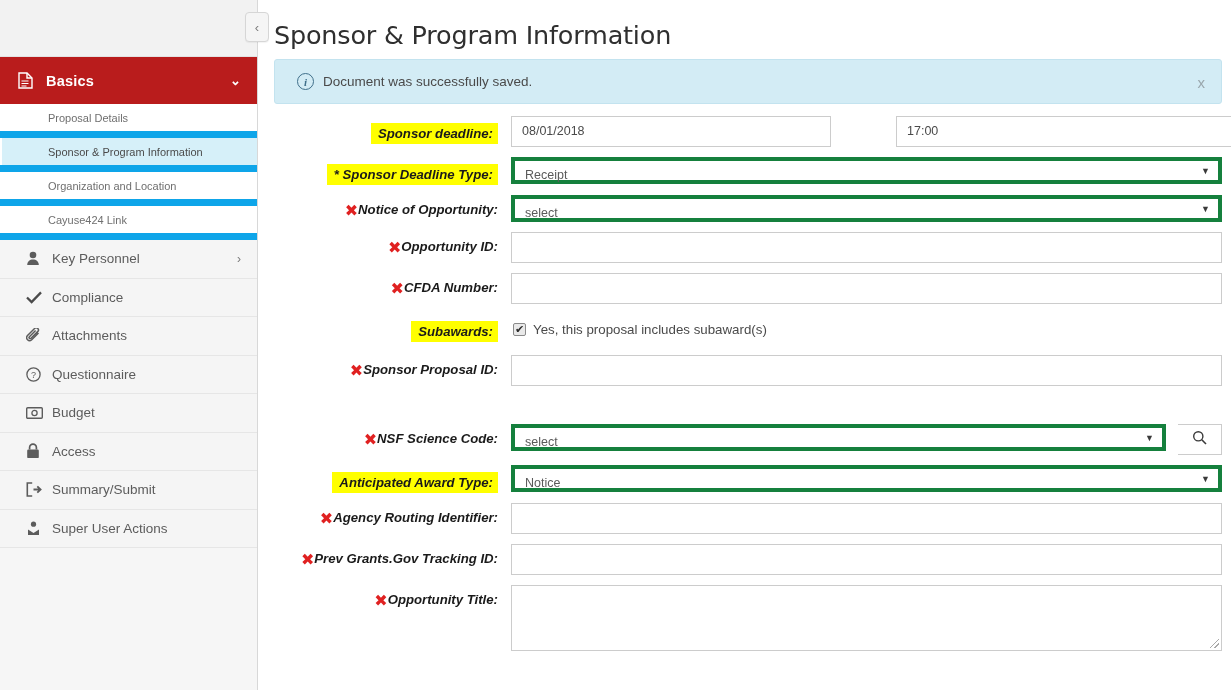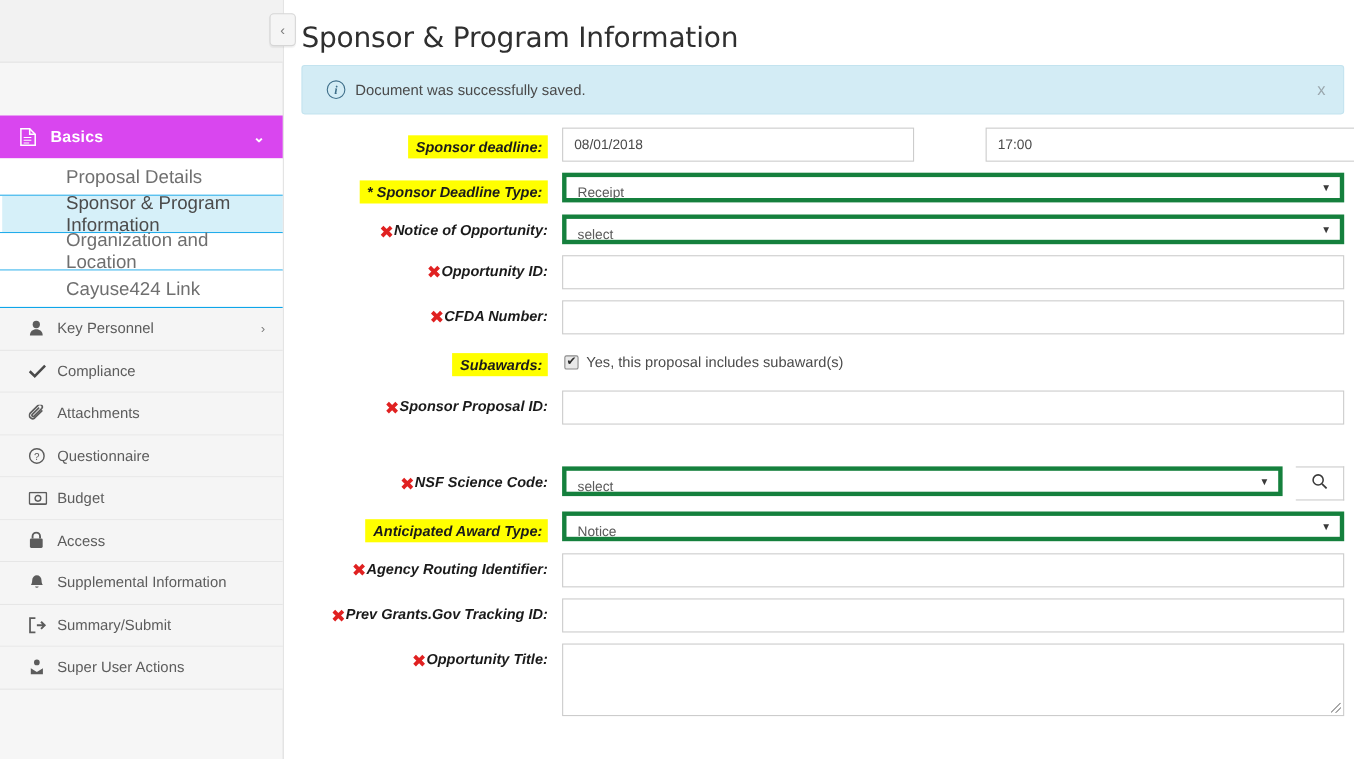--- a/index.html
+++ b/index.html
@@ -36,44 +36,43 @@
     border: 1px solid #d6d6d6;
     border-radius: 4px;
     color: #7d7d7d;
     font-size: 13px;
     display: flex; align-items: center; justify-content: center;
     cursor: pointer;
     z-index: 5;
     box-shadow: 0 1px 1px rgba(0,0,0,0.05);
   }
   .nav-section-header {
-    height: 39px;
-    background: #d946ef;
+    height: 47px;
+    background: #b91c1c;
     color: #ffffff;
     display: flex;
     align-items: center;
     padding: 0 16px 0 18px;
     font-size: 14.5px;
     font-weight: bold;
     cursor: pointer;
-    margin-top: 48px;
   }
   .nav-section-header .nsh-icon { width: 24px; display:flex; align-items:center; }
   .nav-section-header .nsh-label { flex: 1; padding-left: 4px; letter-spacing: .2px; }
   .nav-section-header .nsh-caret { font-size: 13px; }
 
   .nav-sub {
     height: 34px;
     display: flex;
     align-items: center;
-    padding-left: 60px;
-    font-size: 17px;
+    padding-left: 48px;
+    font-size: 11px;
     color: #6f6f6f;
     background: #ffffff;
-    border-bottom: 1px solid #0ea5e9;
+    border-bottom: 7px solid #0ea5e9;
     cursor: pointer;
   }
   .nav-sub.active {
     background: #d6f0f9;
     color: #4b4b4b;
     box-shadow: inset 2px 0 0 #ffffff;
   }
   .nav-item {
     height: 38.5px;
     display: flex;
@@ -355,30 +354,20 @@
       <span class="ni-icon">
         <svg width="14" height="16" viewBox="0 0 14 16">
             <rect x="1.2" y="6.5" width="11.6" height="8.6" rx="1.2" fill="#5c5c5c"></rect>
             <path d="M3.6 6.5 V4.6 a3.4 3.4 0 0 1 6.8 0 V6.5" fill="none" stroke="#5c5c5c" stroke-width="1.7"></path>
           </svg>
       </span>
       <span class="ni-label">Access</span>
       <span class="ni-caret"></span>
     </div>
 
-    <div class="nav-item">
-      <span class="ni-icon">
-        <svg width="15" height="15" viewBox="0 0 15 15">
-            <path d="M7.5 1 a4.2 4.2 0 0 1 4.2 4.2 c0 3.3 1.3 4.6 1.3 4.6 H2 s1.3-1.3 1.3-4.6 A4.2 4.2 0 0 1 7.5 1 z" fill="#5c5c5c"></path>
-            <path d="M5.8 11.2 a1.8 1.8 0 0 0 3.4 0 z" fill="#5c5c5c"></path>
-          </svg>
-      </span>
-      <span class="ni-label">Supplemental Information</span>
-      <span class="ni-caret"></span>
-    </div>
 
     <div class="nav-item">
       <span class="ni-icon">
         <svg width="16" height="15" viewBox="0 0 16 15">
             <path d="M6.2 1 H1.3 V14 H6.2" fill="none" stroke="#5c5c5c" stroke-width="1.6"></path>
             <path d="M7.5 7.5 H14.5 M11.3 4.3 L14.6 7.5 L11.3 10.7" fill="none" stroke="#5c5c5c" stroke-width="1.8"></path>
           </svg>
       </span>
       <span class="ni-label">Summary/Submit</span>
       <span class="ni-caret"></span>

